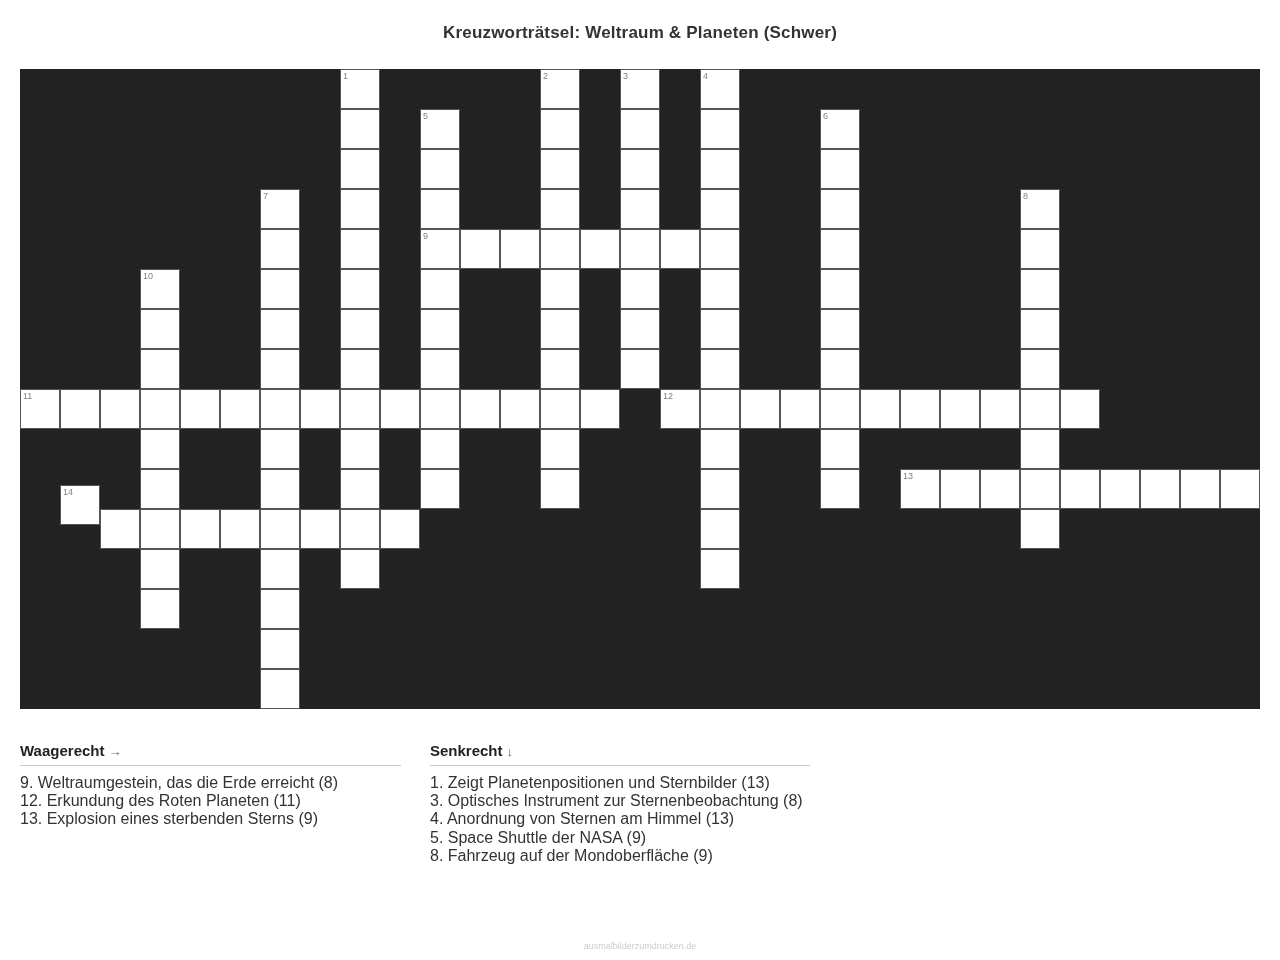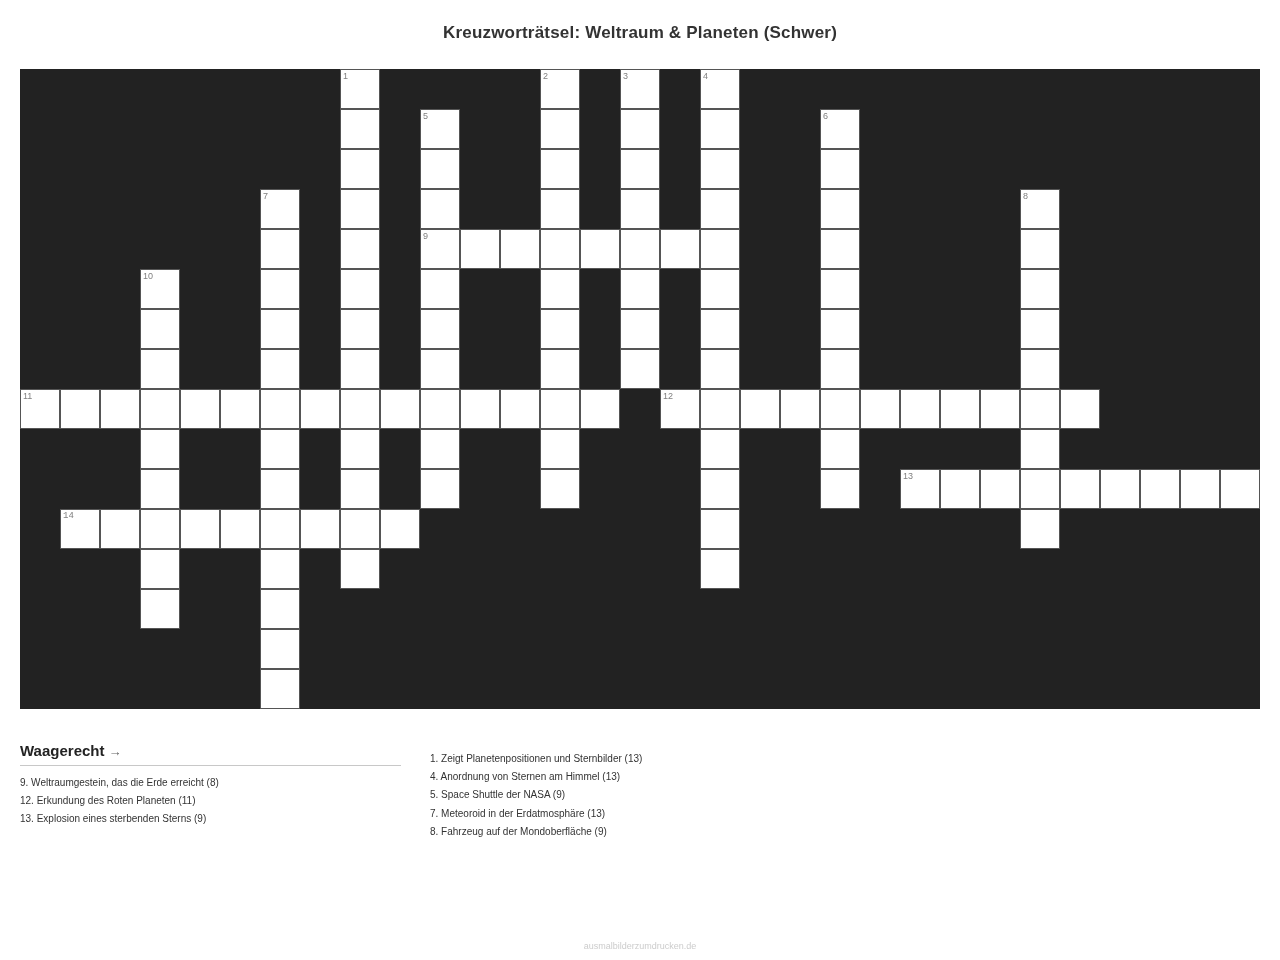--- a/index.html
+++ b/index.html
@@ -66,21 +66,21 @@
     font-size: 13px;
     color: #666666;
     margin-left: 4px;
   }
   .clue-list {
     list-style: none;
     margin: 8px 0 0 0;
     padding: 0;
   }
   .clue-list li {
-    font-size: 10px;
+    font-size: 16px;
     color: #333333;
     line-height: 18.2px;
   }
   .footer-note {
     position: absolute;
     top: 941px;
     left: 0;
     width: 1280px;
     text-align: center;
     font-size: 9px;
@@ -137,21 +137,21 @@
       <span class="num">13</span>
     </div>
     <div class="cell" style="left: 920px; top: 400px;"></div>
     <div class="cell" style="left: 960px; top: 400px;"></div>
     <div class="cell" style="left: 1000px; top: 400px;"></div>
     <div class="cell" style="left: 1040px; top: 400px;"></div>
     <div class="cell" style="left: 1080px; top: 400px;"></div>
     <div class="cell" style="left: 1120px; top: 400px;"></div>
     <div class="cell" style="left: 1160px; top: 400px;"></div>
     <div class="cell" style="left: 1200px; top: 400px;"></div>
-    <div class="cell" style="left: 40px; top: 440px; font-family: Liberation Mono, monospace;">
+    <div class="cell" style="left: 40px; top: 416px;">
       <span class="num">14</span>
     </div>
     <div class="cell" style="left: 80px; top: 440px;"></div>
     <div class="cell" style="left: 120px; top: 440px;"></div>
     <div class="cell" style="left: 160px; top: 440px;"></div>
     <div class="cell" style="left: 200px; top: 440px;"></div>
     <div class="cell" style="left: 240px; top: 440px;"></div>
     <div class="cell" style="left: 280px; top: 440px;"></div>
     <div class="cell" style="left: 320px; top: 440px;"></div>
     <div class="cell" style="left: 360px; top: 440px;"></div>
@@ -258,22 +258,23 @@
 <div class="clue-section across">
   <h2 class="clue-heading"><span>Waagerecht</span><span class="arrow">→</span></h2>
   <ul class="clue-list" id="across-list">
       <li>9. Weltraumgestein, das die Erde erreicht (8)</li>
       <li>12. Erkundung des Roten Planeten (11)</li>
       <li>13. Explosion eines sterbenden Sterns (9)</li>
     </ul>
 </div>
 
 <div class="clue-section down">
+  <h2 class="clue-heading"><span>Senkrecht</span><span class="arrow">↓</span></h2>
   <ul class="clue-list" id="down-list">
       <li>1. Zeigt Planetenpositionen und Sternbilder (13)</li>
+      <li>3. Optisches Instrument zur Sternenbeobachtung (8)</li>
       <li>4. Anordnung von Sternen am Himmel (13)</li>
       <li>5. Space Shuttle der NASA (9)</li>
-      <li>7. Meteoroid in der Erdatmosphäre (13)</li>
       <li>8. Fahrzeug auf der Mondoberfläche (9)</li>
     </ul>
 </div>
 
 <div class="footer-note">ausmalbilderzumdrucken.de</div>
 
 </body></html>

